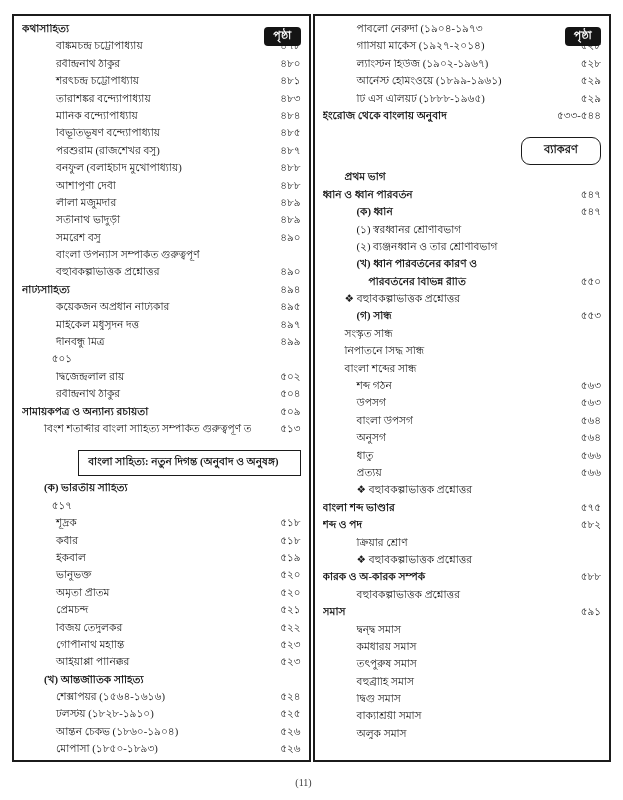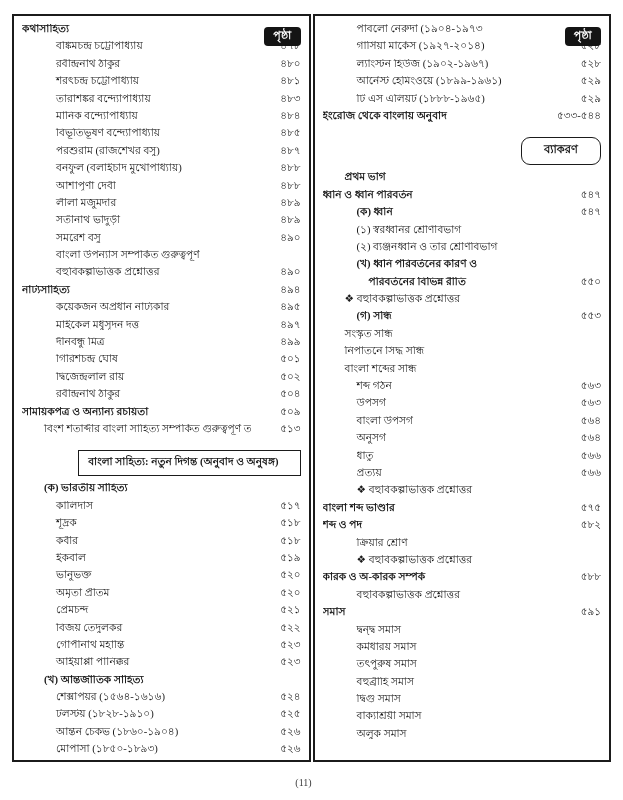--- a/index.html
+++ b/index.html
@@ -187,21 +187,20 @@
           </div>
           <div class="row lvl1">
             <span class="label">মাইকেল মধুসূদন দত্ত</span>
             <span class="pg">৪৯৭</span>
           </div>
           <div class="row lvl1">
             <span class="label">দীনবন্ধু মিত্র</span>
             <span class="pg">৪৯৯</span>
           </div>
           <div class="row lvl1">
-            <span class="label">গিরিশচন্দ্র ঘোষ</span>
             <span class="pg">৫০১</span>
           </div>
           <div class="row lvl1">
             <span class="label">দ্বিজেন্দ্রলাল রায়</span>
             <span class="pg">৫০২</span>
           </div>
           <div class="row lvl1">
             <span class="label">রবীন্দ্রনাথ ঠাকুর</span>
             <span class="pg">৫০৪</span>
           </div>
@@ -216,21 +215,20 @@
         </div>
       <div class="boxline">
         <span class="boxed">বাংলা সাহিত্য: নতুন দিগন্ত (অনুবাদ ও অনুষঙ্গ)</span>
       </div>
       <div class="rows" id="left-rows-bottom">
           <div class="row lvl2 bold">
             <span class="label">(ক) ভারতীয় সাহিত্য</span>
             <span class="pg"></span>
           </div>
           <div class="row lvl1">
-            <span class="label">কালিদাস</span>
             <span class="pg">৫১৭</span>
           </div>
           <div class="row lvl1">
             <span class="label">শূদ্রক</span>
             <span class="pg">৫১৮</span>
           </div>
           <div class="row lvl1">
             <span class="label">কবীর</span>
             <span class="pg">৫১৮</span>
           </div>

